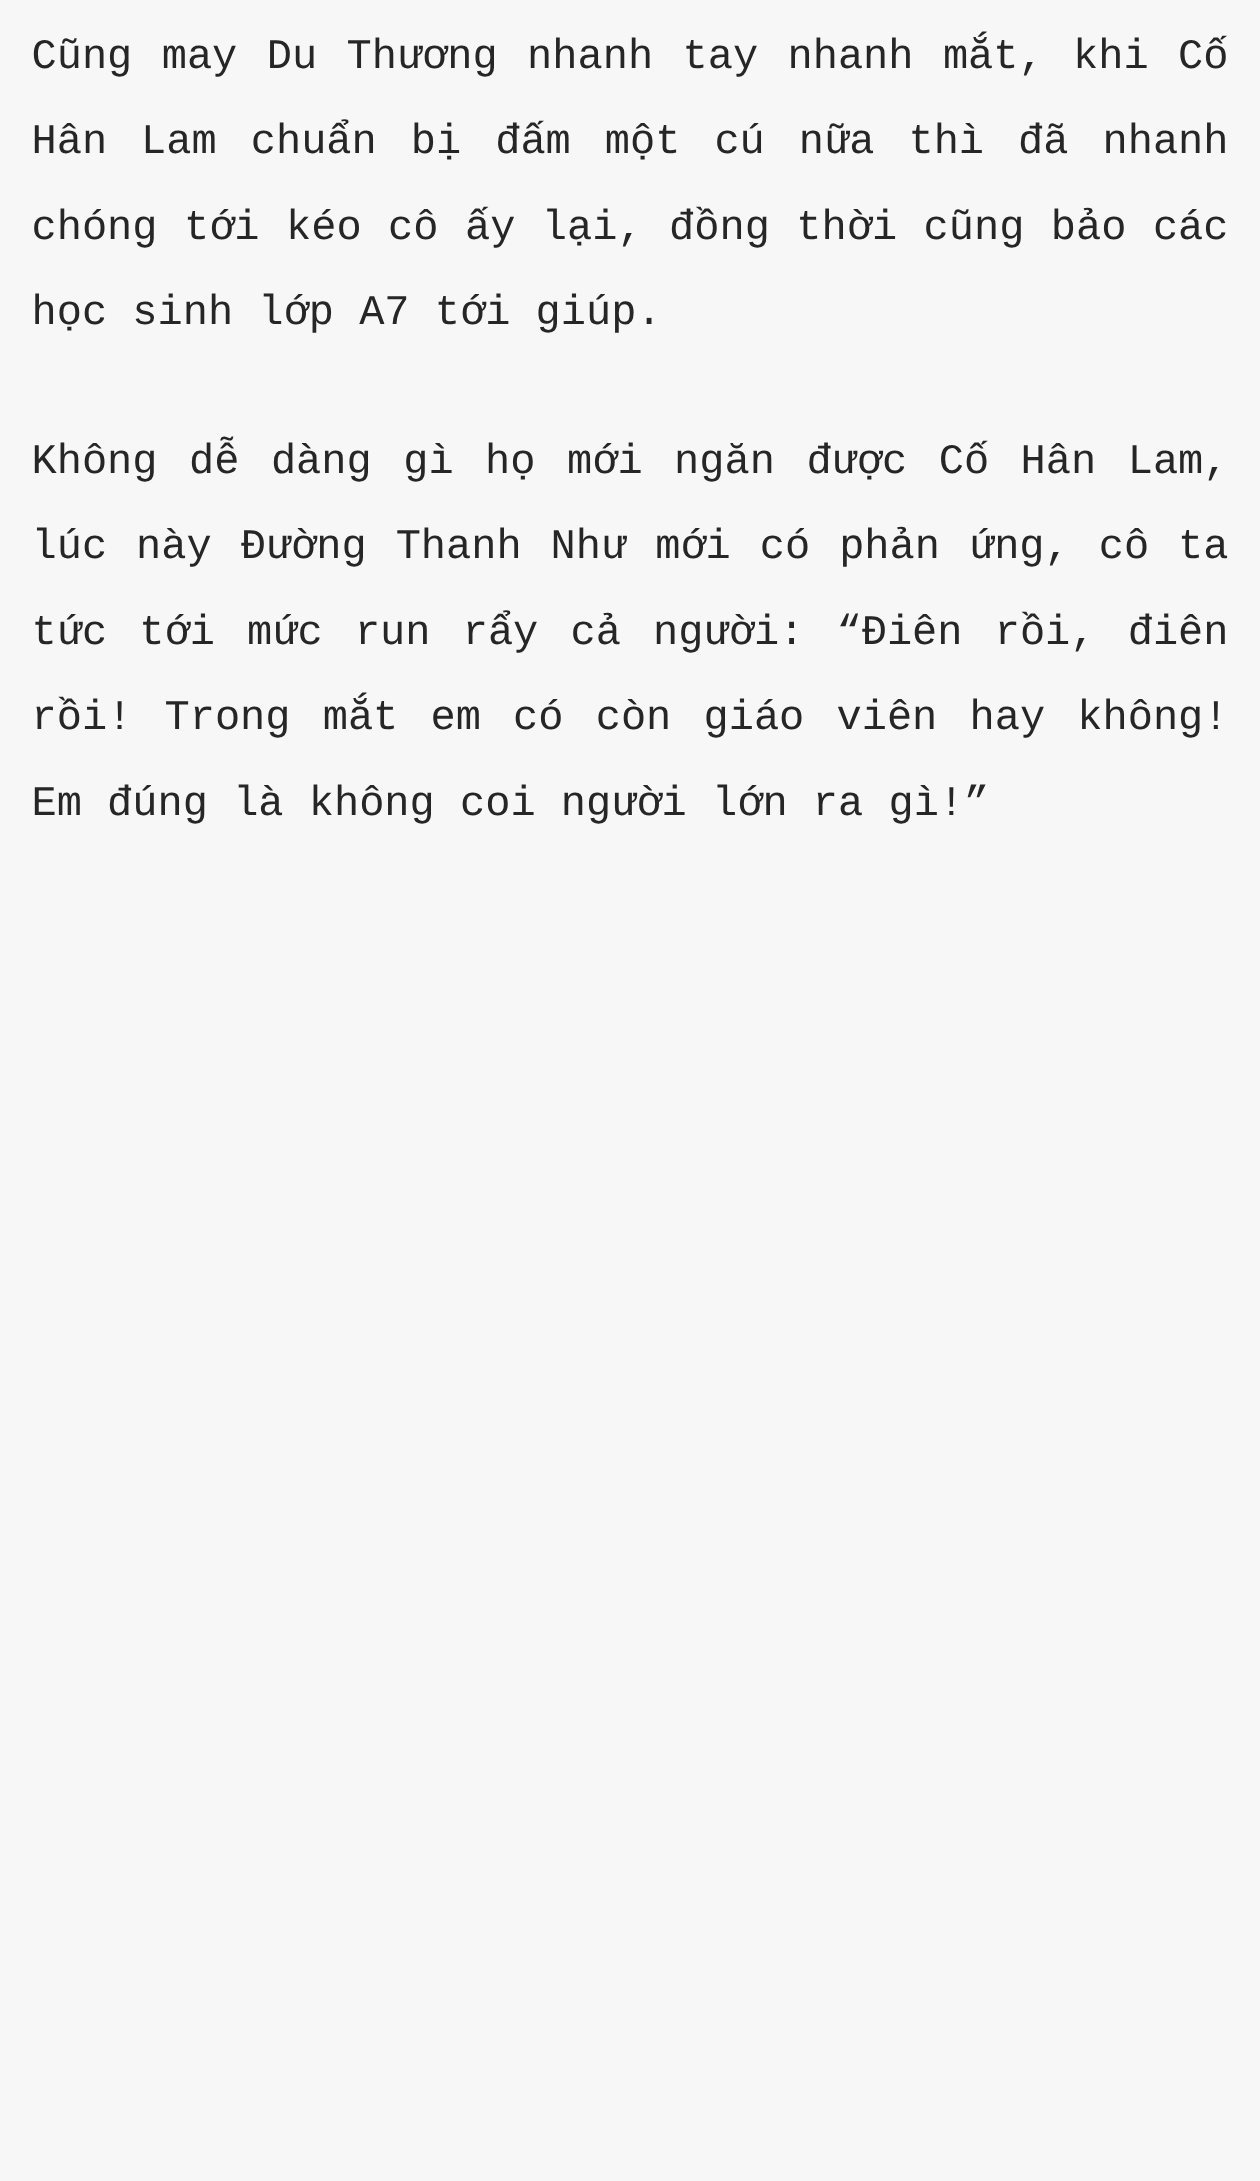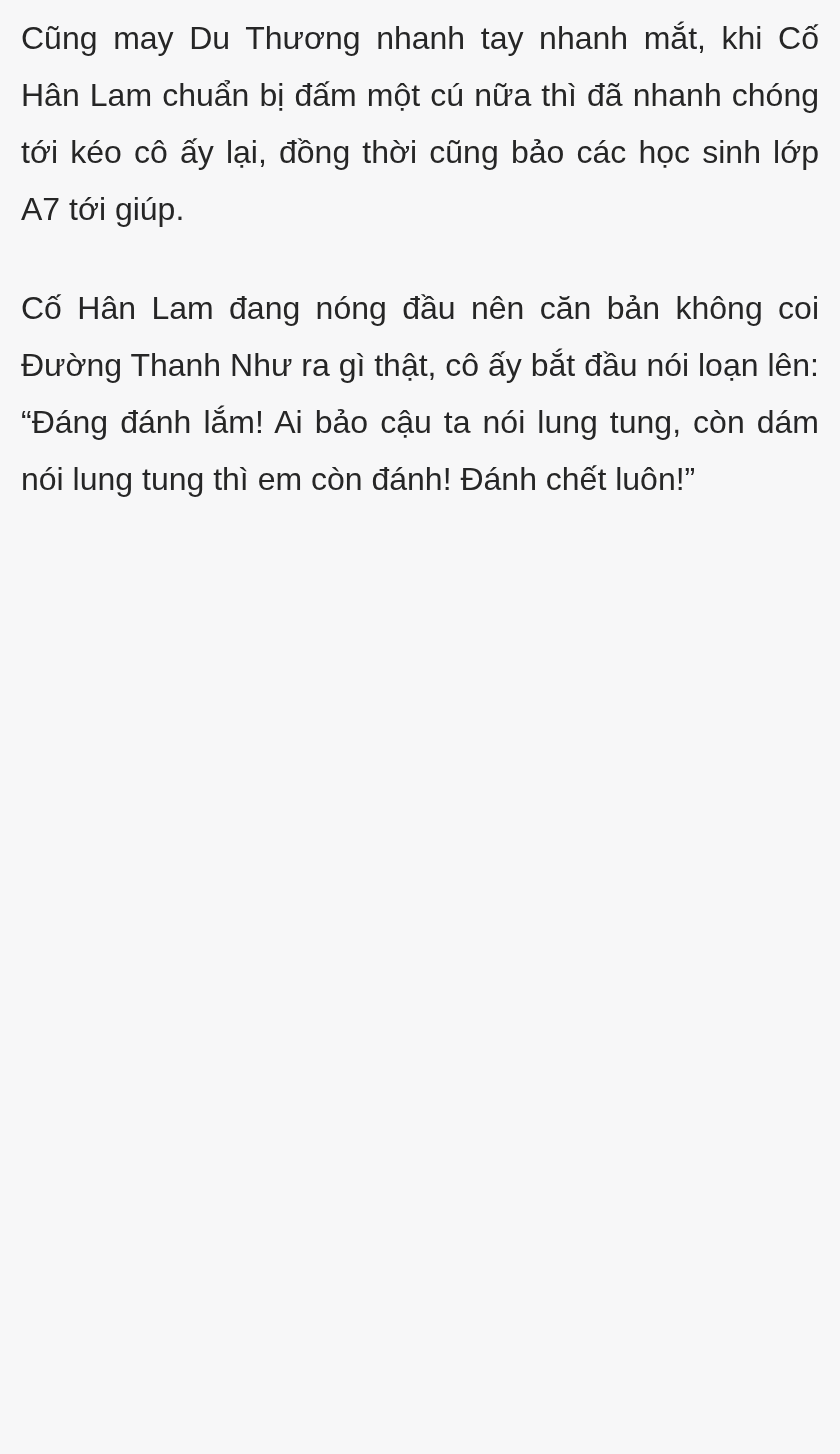--- a/index.html
+++ b/index.html
@@ -14,27 +14,27 @@
     background: var(--bg);
   }
   .reader-page {
     width: 840px;
     height: 1454px;
     padding: 10px 21px 0 21px;
     background: var(--bg);
     overflow: hidden;
   }
   .reader-page p {
-    font-family: Liberation Sans, sans-serif;
-    font-size: 32px;
+    font-family: Liberation Mono, monospace;
+    font-size: 28px;
     line-height: 57px;
     color: var(--fg);
     text-align: justify;
     margin: 0 0 42px 0;
   }
 </style>
 </head>
 <body>
 
 <main class="reader-page">
   <p>Cũng may Du Thương nhanh tay nhanh mắt, khi Cố Hân Lam chuẩn bị đấm một cú nữa thì đã nhanh chóng tới kéo cô ấy lại, đồng thời cũng bảo các học sinh lớp A7 tới giúp.</p>
-  <p>Cố Hân Lam đang nóng đầu nên căn bản không coi Đường Thanh Như ra gì thật, cô ấy bắt đầu nói loạn lên: “Đáng đánh lắm! Ai bảo cậu ta nói lung tung, còn dám nói lung tung thì em còn đánh! Đánh chết luôn!”</p>
+  <p>Không dễ dàng gì họ mới ngăn được Cố Hân Lam, lúc này Đường Thanh Như mới có phản ứng, cô ta tức tới mức run rẩy cả người: “Điên rồi, điên rồi! Trong mắt em có còn giáo viên hay không! Em đúng là không coi người lớn ra gì!”</p>
 </main>
 
 </body></html>

